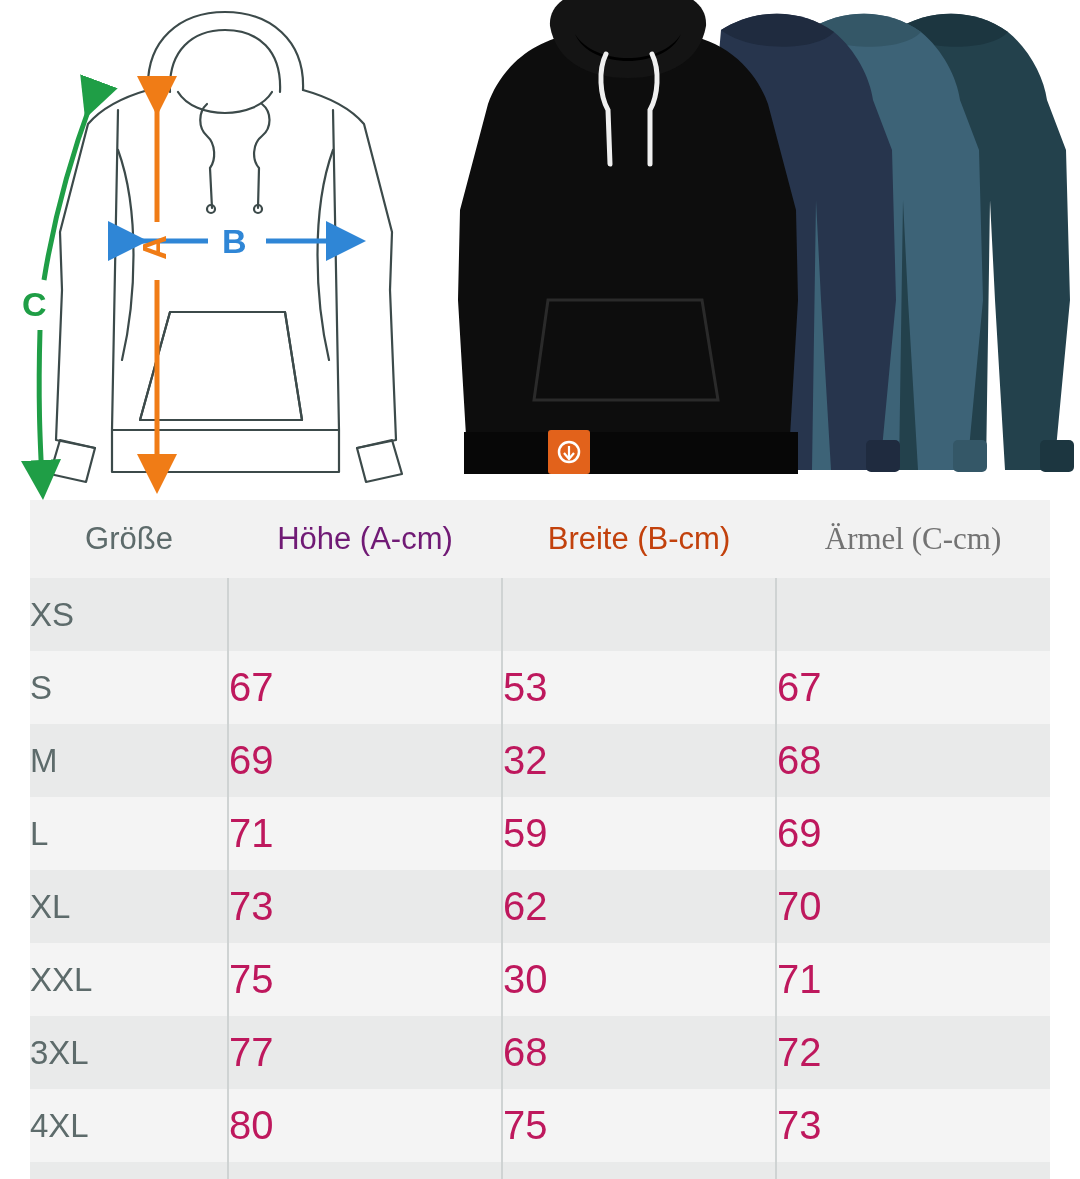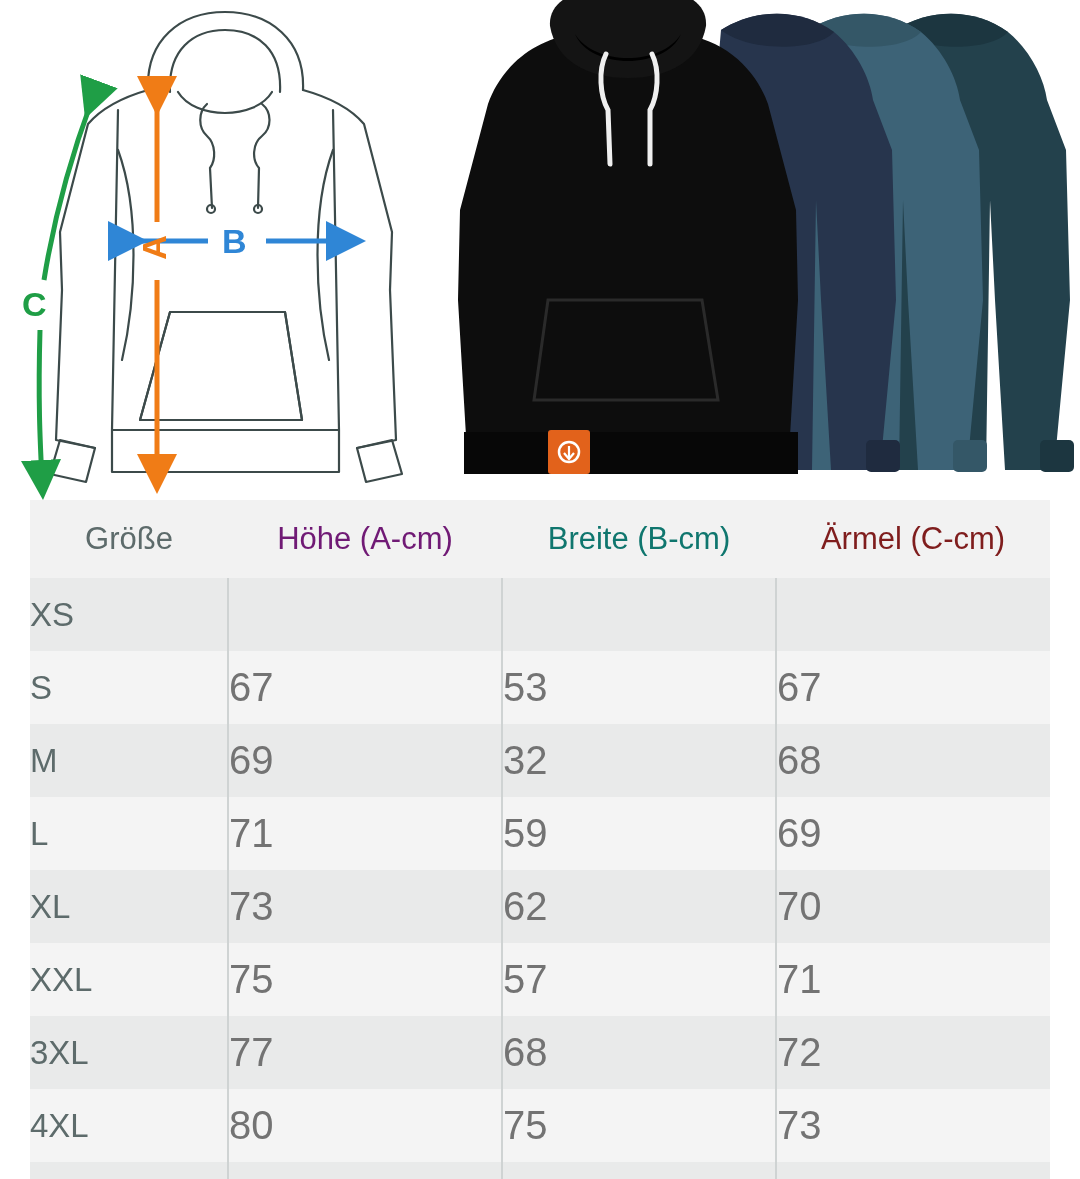--- a/index.html
+++ b/index.html
@@ -85,35 +85,35 @@
     padding: 0;
     font-weight: normal;
   }
   .size-table thead th {
     height: 78px;
     font-size: 31px;
     background: #f2f2f2;
   }
   .head-size { color: #5d6b6b; font-weight: bold; font-size: 29px; }
   .head-a { color: #701a75; }
-  .head-b { color: #0f766e; }
-  .head-c { color: #7f1d1d; }
+  .head-b { color: #c2410c; }
+  .head-c { color: #737373; font-family: Liberation Serif, serif; }
 
   .size-table tbody tr { height: 73px; }
   .size-table tbody tr.odd { background: #e9eaea; }
   .size-table tbody tr.even { background: #f4f4f4; }
 
   .cell-size {
     font-size: 33px;
     color: #5d6b6b;
     margin-left: 12px;
   }
   .cell-val {
     font-size: 40px;
-    color: #737373;
+    color: #be185d;
     border-left: 2px solid #cfd3d3;
   }
 </style>
 </head>
 <body>
 
 <div class="page">
 
   <div class="top-area">
 
@@ -264,21 +264,21 @@
       </tr>
       <tr class="odd">
         <td class="cell-size">XL</td>
         <td class="cell-val">73</td>
         <td class="cell-val">62</td>
         <td class="cell-val">70</td>
       </tr>
       <tr class="even">
         <td class="cell-size">XXL</td>
         <td class="cell-val">75</td>
-        <td class="cell-val">57</td>
+        <td class="cell-val">30</td>
         <td class="cell-val">71</td>
       </tr>
       <tr class="odd">
         <td class="cell-size">3XL</td>
         <td class="cell-val">77</td>
         <td class="cell-val">68</td>
         <td class="cell-val">72</td>
       </tr>
       <tr class="even">
         <td class="cell-size">4XL</td>

